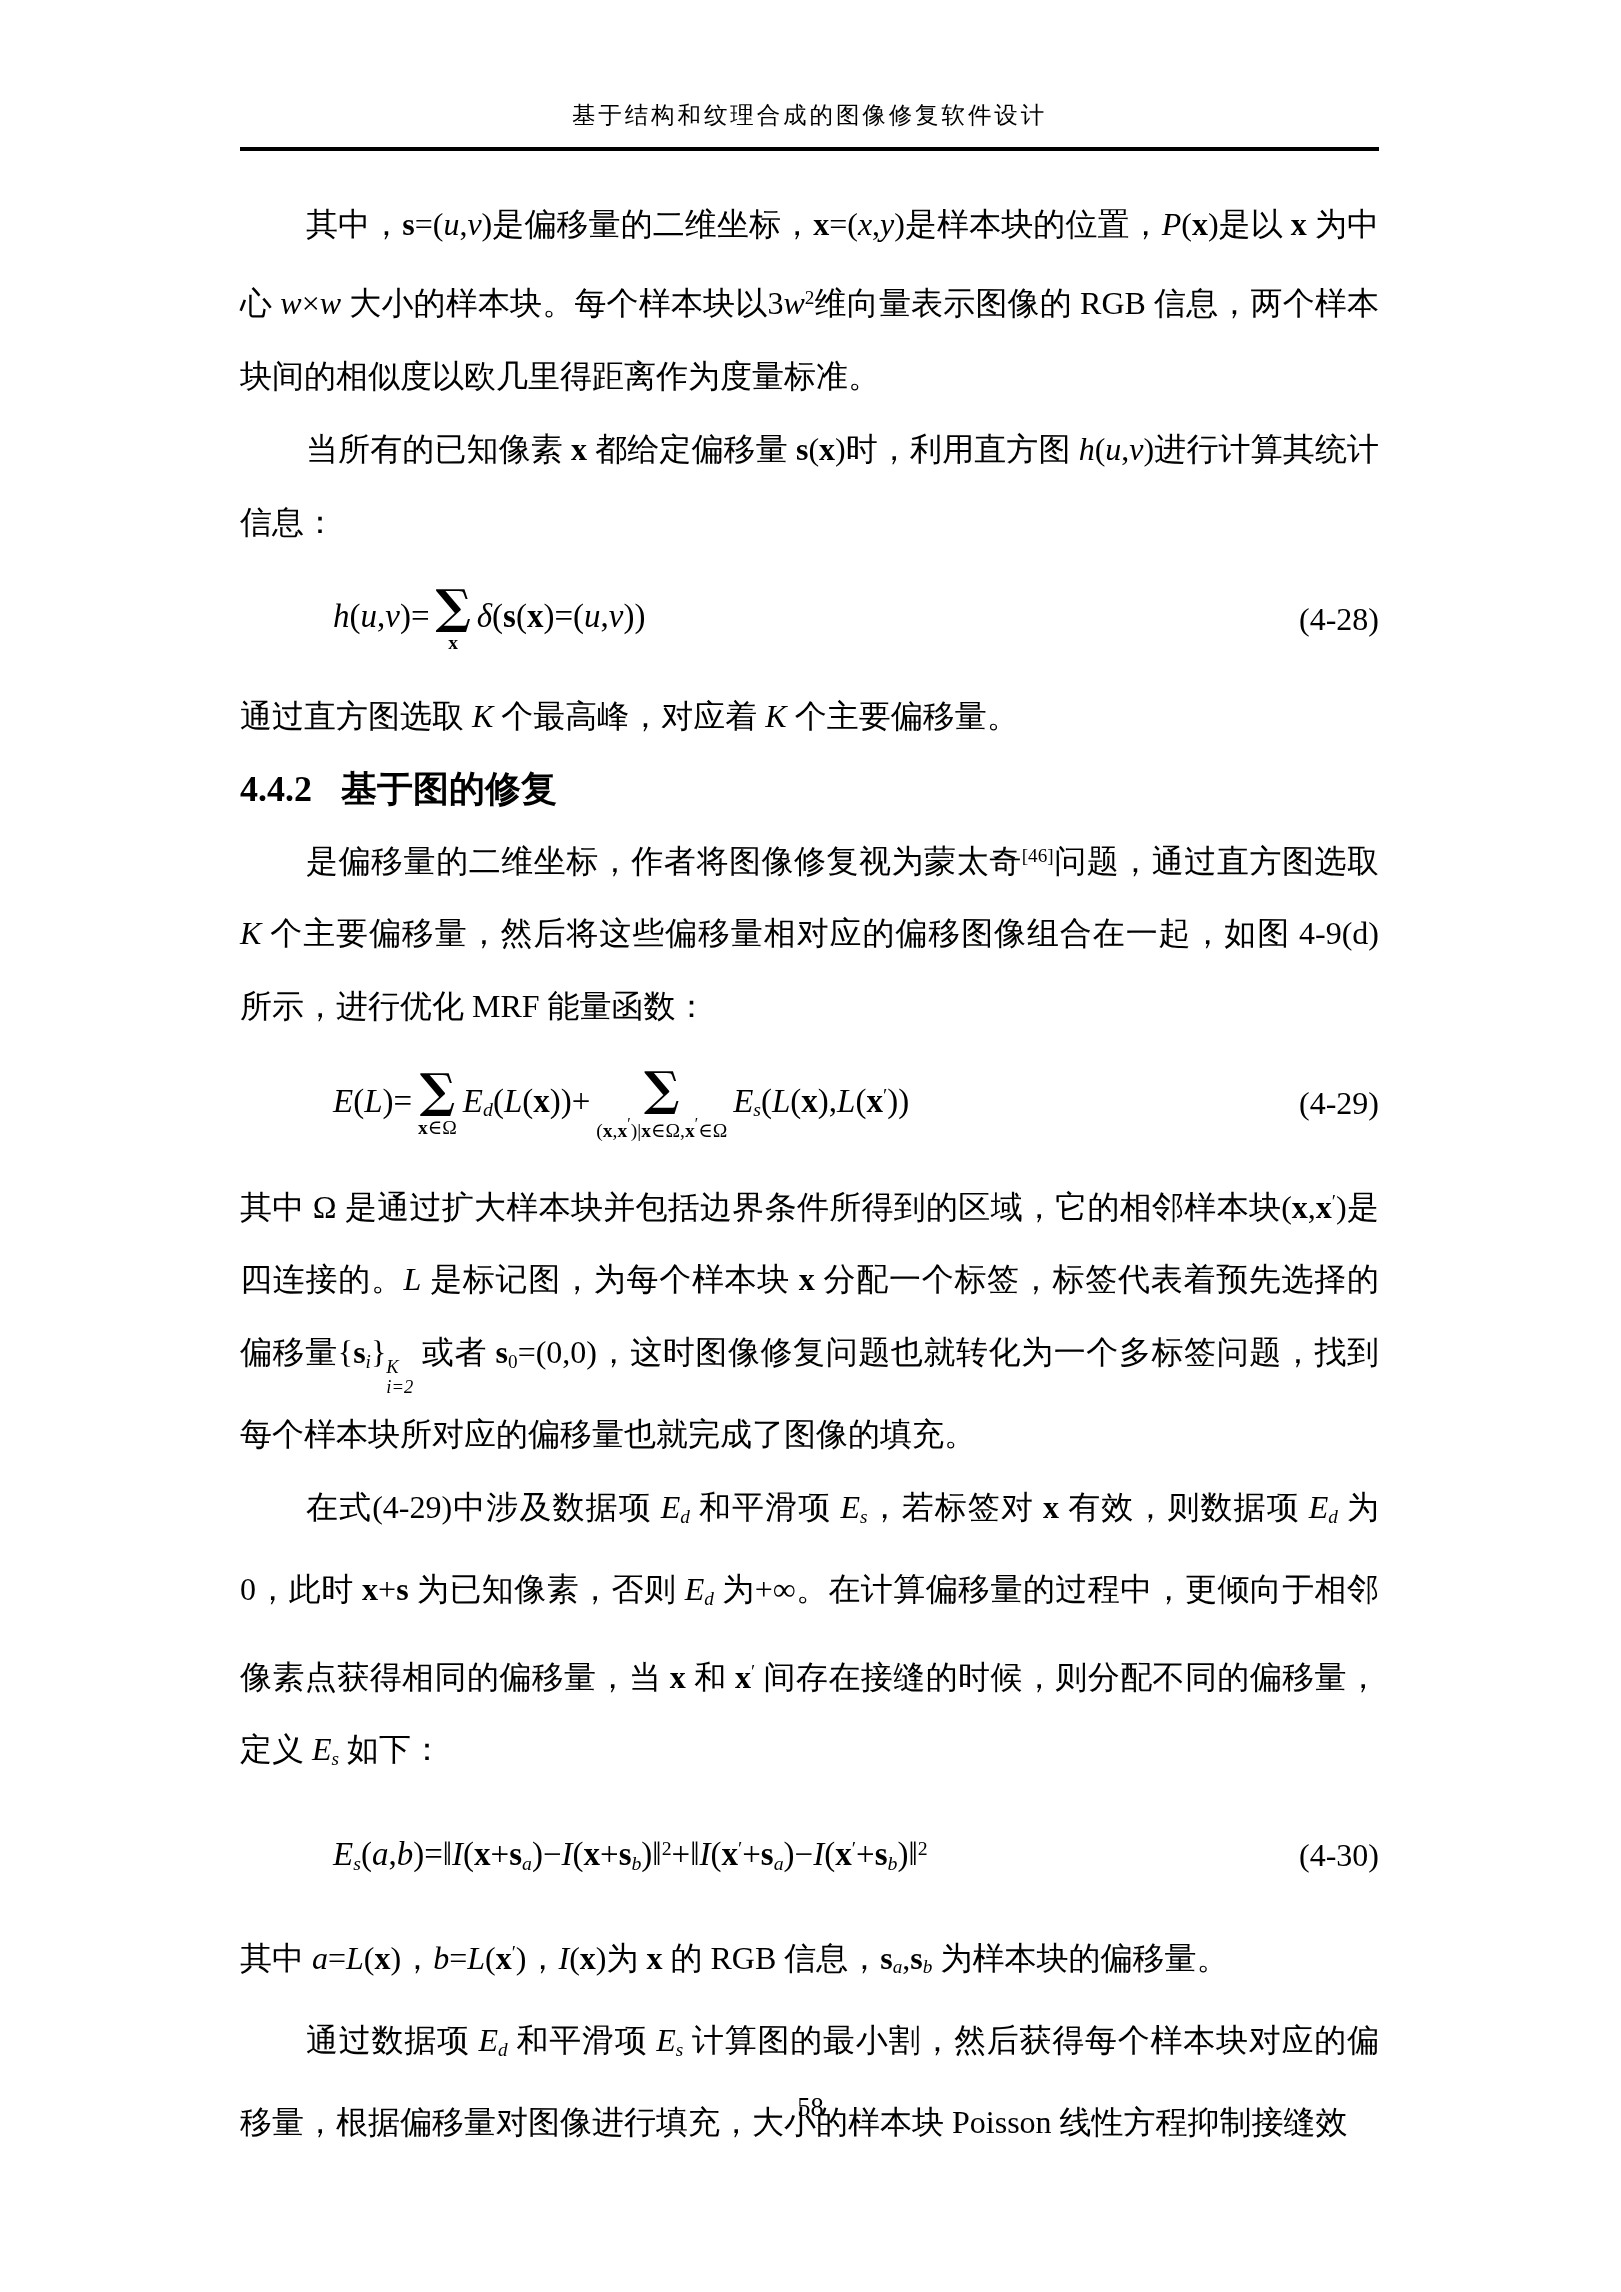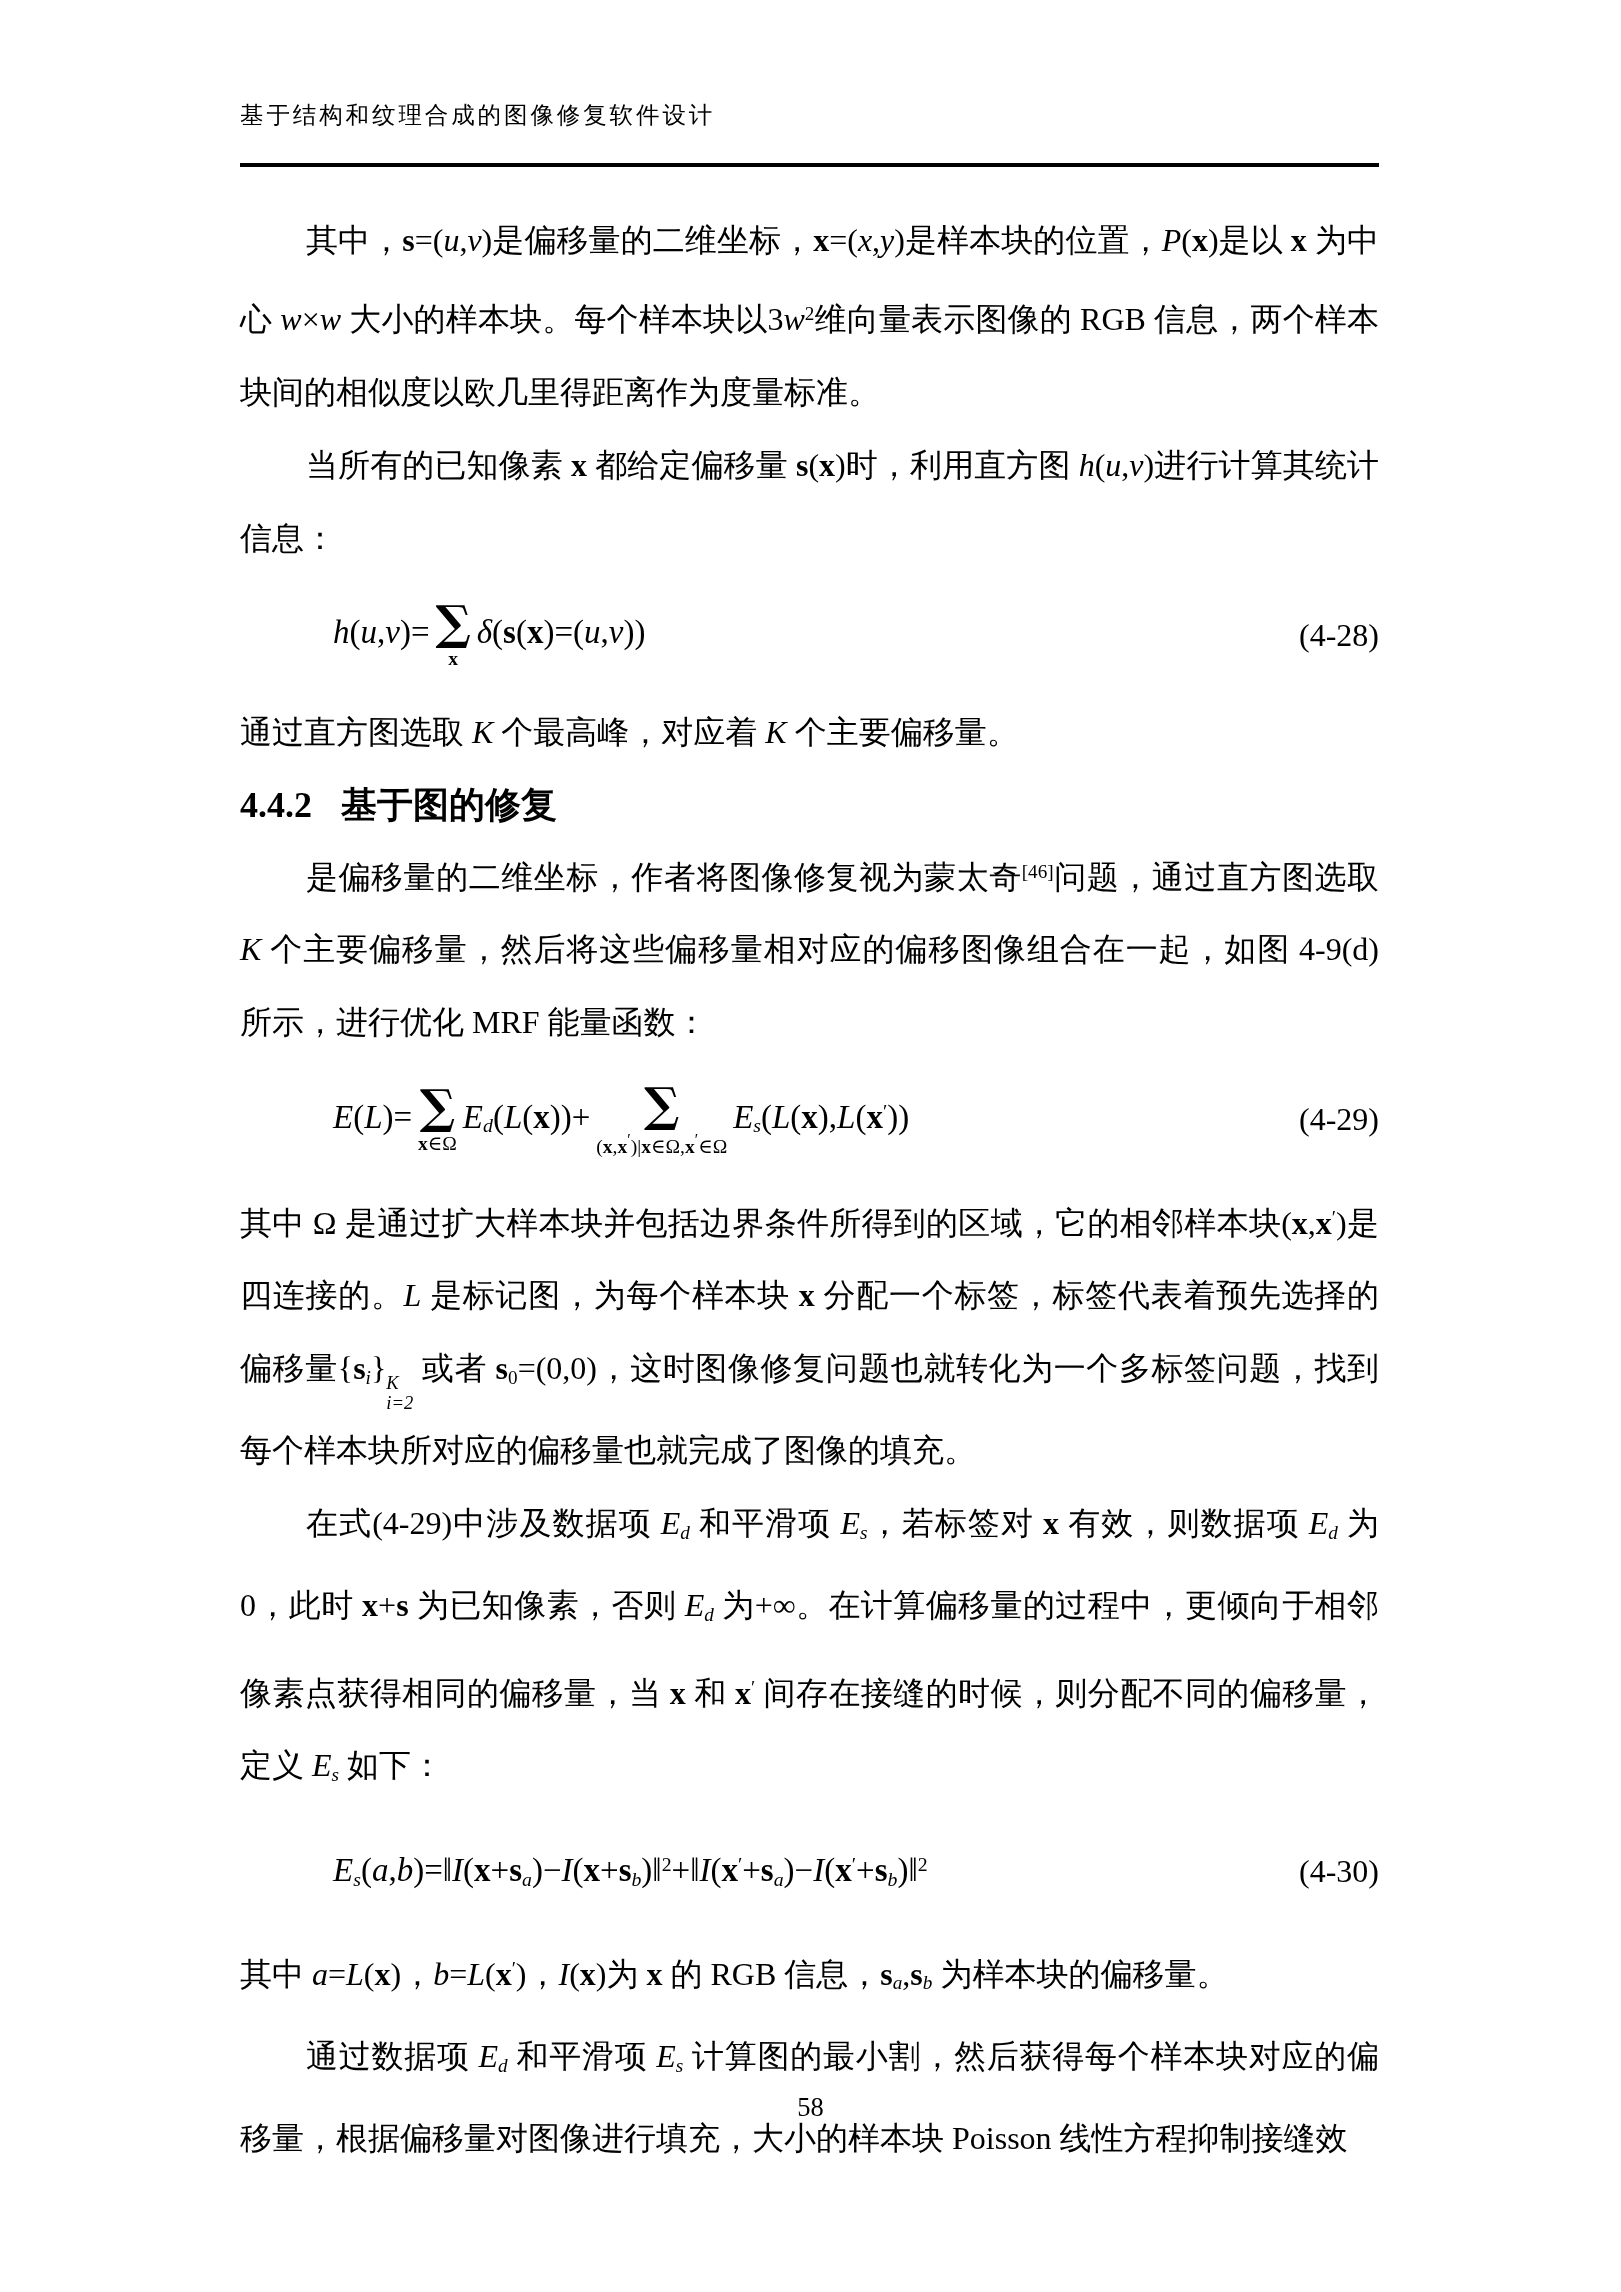--- a/index.html
+++ b/index.html
@@ -7,23 +7,23 @@
     position:relative;
     width:1621px; height:2293px;
     background:#ffffff;
     box-sizing:border-box;
     padding:98px 242px 0 240px;
     font-family:"Liberation Serif","DejaVu Serif","DejaVu Sans",serif;
     color:#000000;
     overflow:hidden;
   }
   .page-header {
-    text-align:left;
+    text-align:center;
     border-bottom:4.9px solid #000;
-    padding-bottom:30px;
+    padding-bottom:14px;
   }
   .running-title {
     font-size:23.5px;
     letter-spacing:2.9px;
     line-height:35px;
   }
   .page-body {
     padding-top:37px;
     font-size:32px;
     line-height:73px;

